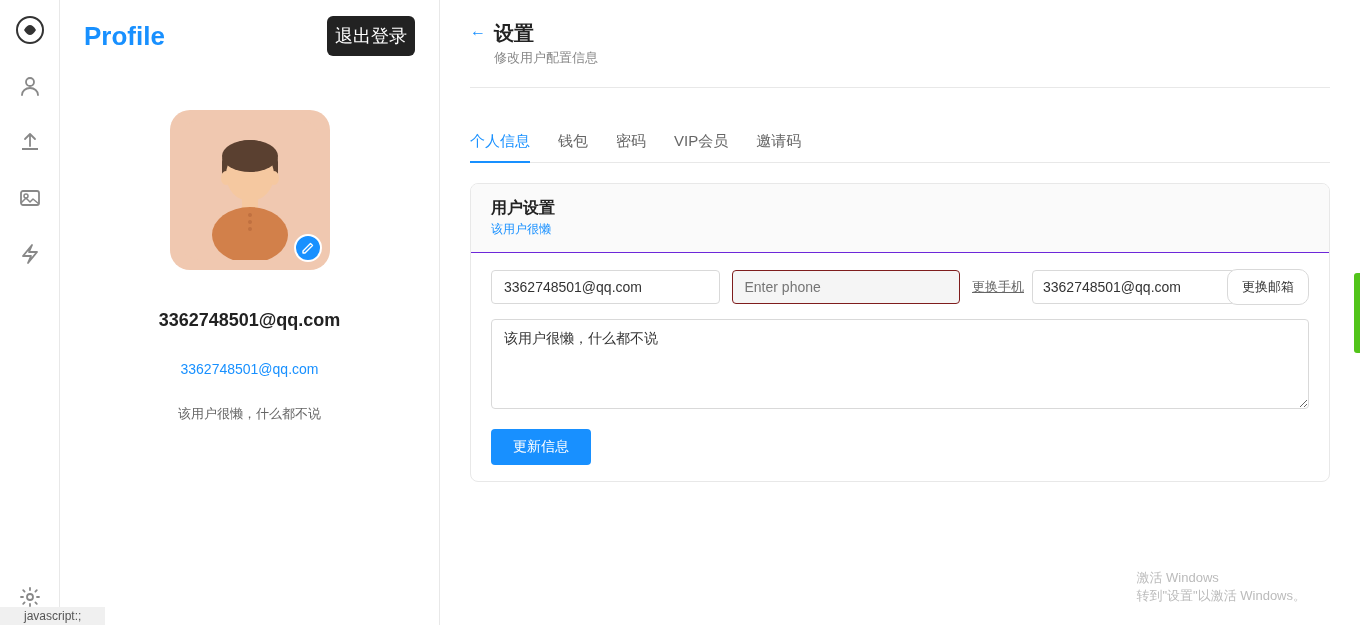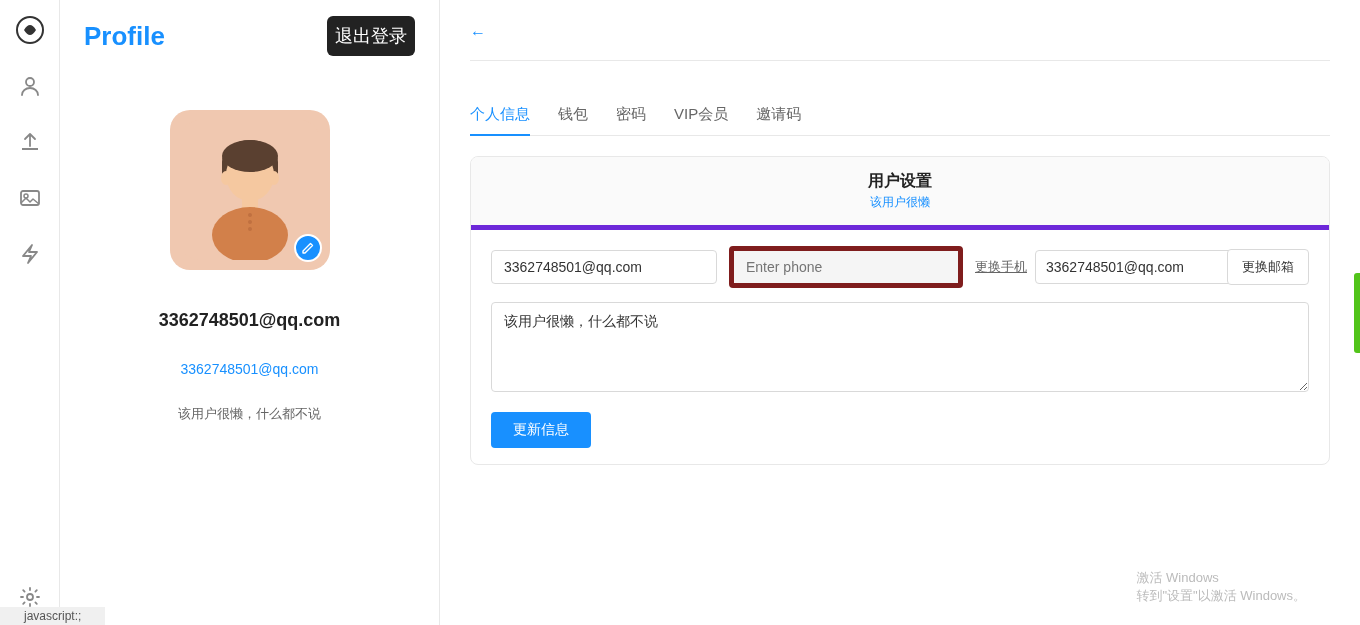--- a/index.html
+++ b/index.html
@@ -181,22 +181,21 @@
     
     .settings-card {
       border: 1px solid #e8e8e8;
       border-radius: 8px;
       padding: 0;
       overflow: hidden;
     }
     .settings-card-header {
       background: #fafafa;
       padding: 14px 20px;
-      border-bottom: 5px solid #6d28d9;
-      text-align: center;
+      border-bottom: 1px solid #6d28d9;
     }
     .settings-card-title {
       font-size: 16px;
       font-weight: 600;
       color: #222;
     }
     .settings-card-subtitle {
       font-size: 12px;
       color: #1890ff;
       margin-top: 2px;
@@ -217,21 +216,21 @@
       padding: 8px 12px;
       font-size: 14px;
       color: #333;
       outline: none;
       flex: 1;
       min-width: 160px;
     }
     .field-input::placeholder { color: #bbb; }
     .phone-input {
       background: #f5f5f5;
-      border: 5px solid #7f1d1d;
+      border: 1px solid #7f1d1d;
       border-radius: 4px;
       padding: 8px 12px;
       font-size: 14px;
       color: #bbb;
       flex: 1;
       min-width: 160px;
       outline: none;
     }
     .change-phone-group {
       display: flex;
@@ -251,21 +250,21 @@
       border-radius: 4px;
       padding: 8px 10px;
       font-size: 14px;
       color: #333;
       flex: 1;
       outline: none;
     }
     .change-email-btn {
       background: #fff;
       border: 1px solid #d9d9d9;
-      border-radius: 4px;
+      border-radius: 10px;
       padding: 8px 14px;
       font-size: 13px;
       color: #333;
       cursor: pointer;
       white-space: nowrap;
     }
     .bio-textarea {
       width: 100%;
       border: 1px solid #d9d9d9;
       border-radius: 4px;
@@ -412,20 +411,24 @@
   </div>
 
   <div class="user-email-main">3362748501@qq.com</div>
   <div class="user-email-sub">3362748501@qq.com</div>
   <div class="user-bio">该用户很懒，什么都不说</div>
 </div>
 
 <div class="main-content">
   <div class="page-header">
     <span class="back-arrow">←</span>
+    <div class="page-title-block">
+      <div class="page-title">设置</div>
+      <div class="page-subtitle">修改用户配置信息</div>
+    </div>
   </div>
 
   <hr class="divider">
 
   <div class="tabs">
     <div class="tab active">个人信息</div>
     <div class="tab">钱包</div>
     <div class="tab">密码</div>
     <div class="tab">VIP会员</div>
     <div class="tab">邀请码</div>

